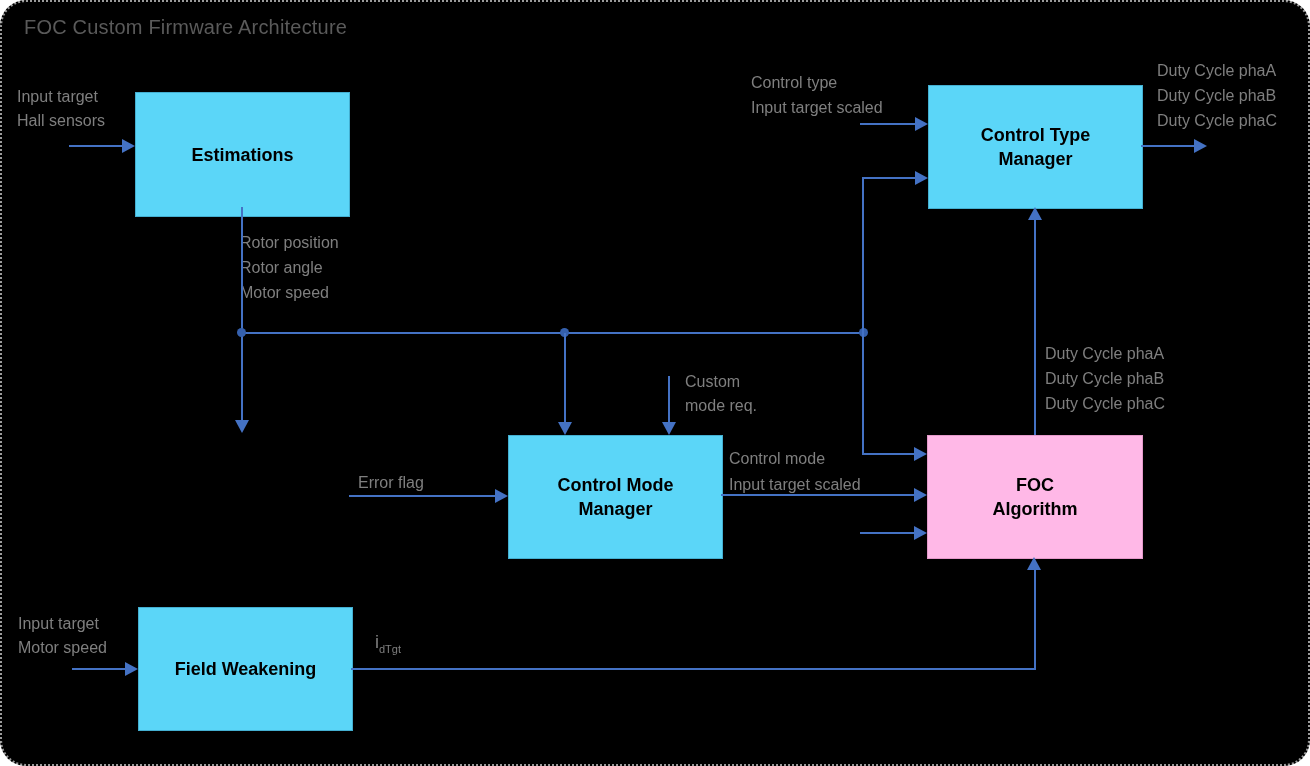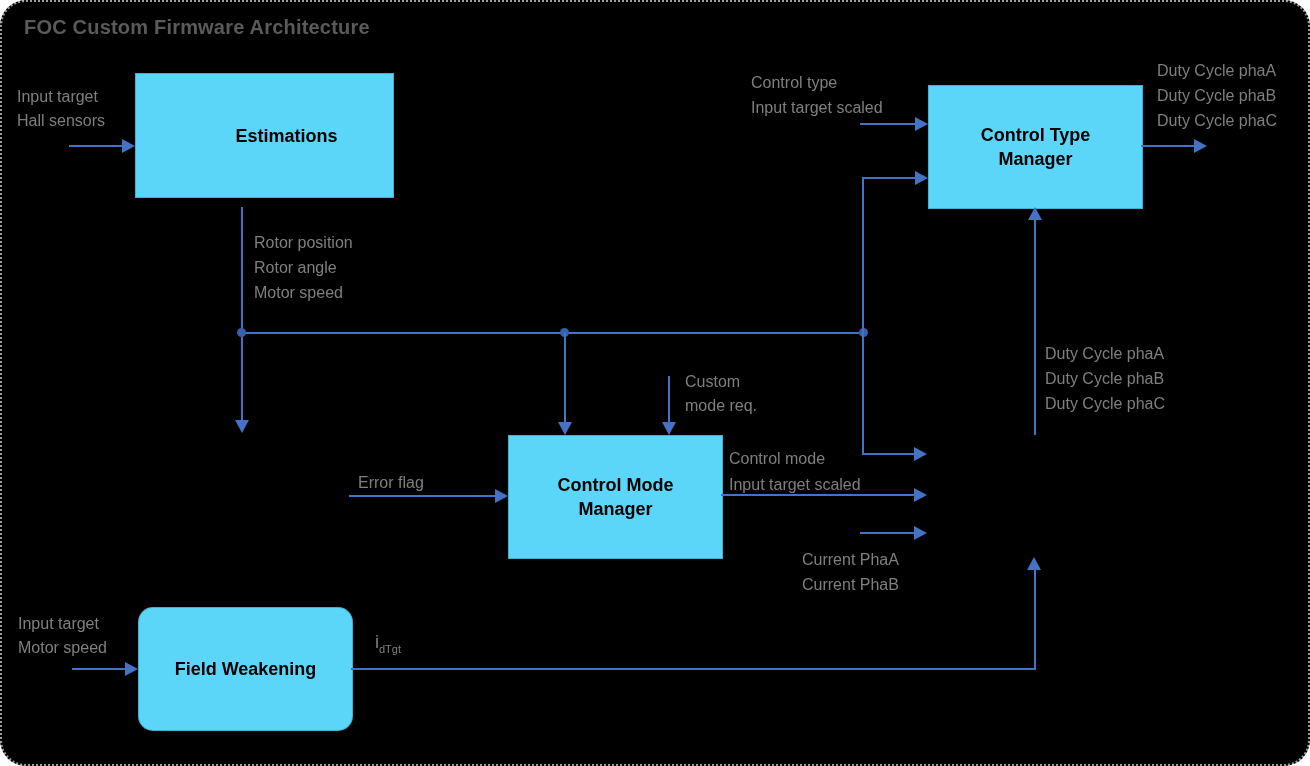--- a/index.html
+++ b/index.html
@@ -5,36 +5,36 @@
   html,body{margin:0;padding:0;background:#ffffff;}
   .canvas{
     position:relative;width:1310px;height:766px;box-sizing:border-box;
     background:var(--background,#000);
     border:2px dotted var(--frame-border,#9b9b9b);
     border-radius:26px;overflow:hidden;
     font-family:"Liberation Sans", sans-serif;
   }
   .title{
     position:absolute;left:22px;top:14px;
-    font-size:20px;font-weight:bold;color:var(--title-text,#5a5a5a);
+    font-size:20px;font-weight:normal;color:var(--title-text,#5a5a5a);
     letter-spacing:0.2px;
   }
   .node{
     position:absolute;display:flex;align-items:center;justify-content:center;
     text-align:center;font-weight:bold;font-size:18px;line-height:24px;
     color:var(--node-text,#000);white-space:pre-line;
   }
   .node.cyan{background:var(--node-fill,#5BD6F8);border:1px solid rgba(0,60,90,.25);}
   .node.pink{background:var(--foc-fill,#FFB8E7);border:1px solid rgba(120,30,90,.2);}
-  .n-est{left:133px;top:71px;width:213px;height:123px;padding-left:44px;}
+  .n-est{left:133px;top:90px;width:213px;height:123px;}
   .n-ctm{left:926px;top:83px;width:213px;height:122px;}
   .n-diag{left:133px;top:431px;width:214px;height:123px;}
   .n-cmm{left:506px;top:433px;width:213px;height:122px;}
   .n-foc{left:925px;top:433px;width:214px;height:122px;}
-  .n-fw{left:136px;top:605px;width:213px;height:122px;border-radius:15px;}
+  .n-fw{left:136px;top:605px;width:213px;height:122px;}
   .lbl{
     position:absolute;color:var(--label-text,#7f7f7f);
     font-size:16px;line-height:25px;white-space:pre-line;
   }
   .hline,.vline{position:absolute;background:var(--connector,#4472C4);}
   .hline{height:2px;}
   .vline{width:2px;}
   .dot{
     position:absolute;width:9px;height:9px;border-radius:50%;
     background:var(--junction,#3560AD);
@@ -51,42 +51,42 @@
 
 <div class="canvas">
 
   <div class="title">FOC Custom Firmware Architecture</div>
 
   <div class="node cyan n-est">Estimations</div>
   <div class="node cyan n-ctm">Control Type
 Manager</div>
   <div class="node cyan n-cmm">Control Mode
 Manager</div>
+  <div class="node pink n-foc">FOC
+Algorithm</div>
   <div class="node cyan n-fw">Field Weakening</div>
 
   <div class="lbl" style="left:15px;top:83px;line-height:24px">Input target
 Hall sensors</div>
-  <div class="lbl" style="left:252px;top:228px">Rotor position
+  <div class="lbl" style="left:238px;top:228px">Rotor position
 Rotor angle
 Motor speed</div>
   <div class="lbl" style="left:749px;top:68px">Control type
 Input target scaled</div>
   <div class="lbl" style="left:1155px;top:56px">Duty Cycle phaA
 Duty Cycle phaB
 Duty Cycle phaC</div>
   <div class="lbl" style="left:1043px;top:339px">Duty Cycle phaA
 Duty Cycle phaB
 Duty Cycle phaC</div>
   <div class="lbl" style="left:683px;top:368px;line-height:24px">Custom
 mode req.</div>
   <div class="lbl" style="left:356px;top:468px">Error flag</div>
   <div class="lbl" style="left:727px;top:444px;line-height:26px">Control mode
 Input target scaled</div>
-  <div class="lbl" style="left:800px;top:545px">Current PhaA
-Current PhaB</div>
   <div class="lbl" style="left:16px;top:610px;line-height:24px">Input target
 Motor speed</div>
   <div class="lbl idtgt" style="left:373px;top:630px"><span>i</span><sub>dTgt</sub></div>
 
   <div class="hline" style="left:67px;top:143px;width:55px"></div>
   <div class="arr r" style="left:120px;top:137px"></div>
 
   <div class="vline" style="left:239px;top:205px;height:215px"></div>
   <div class="arr d" style="left:233px;top:418px"></div>
 

